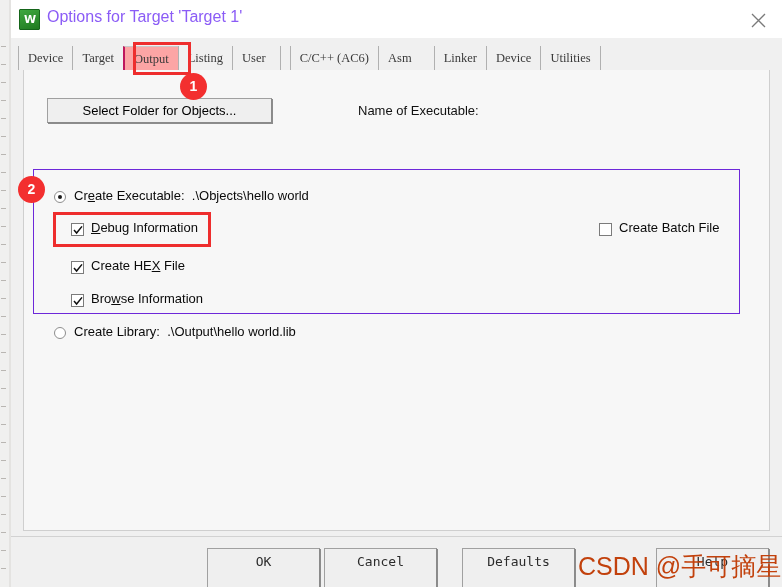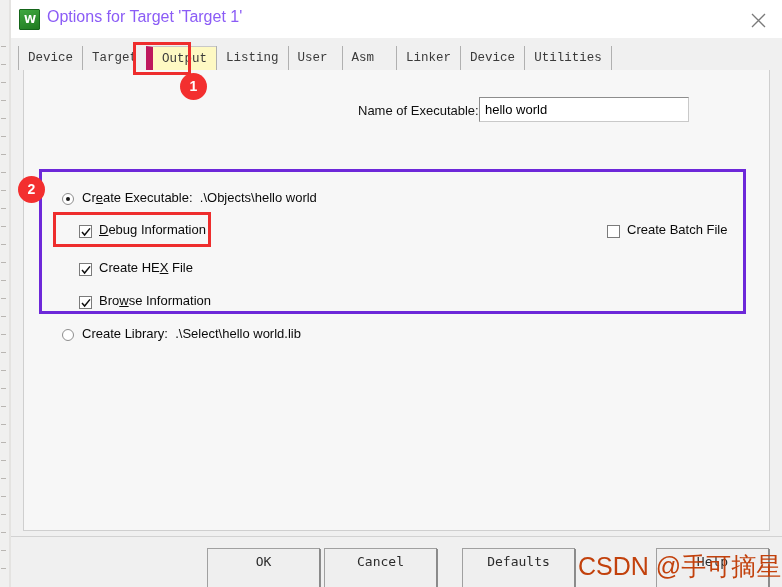--- a/index.html
+++ b/index.html
@@ -94,37 +94,37 @@
     background: #f0f0f0;
   }
   #tabs {
     position: absolute;
     left: 8px; top: 8px;
     height: 25px;
     display: flex;
     align-items: flex-start;
   }
   .tab {
-    font-family: Liberation Mono, monospace;
+    font-family: Liberation Serif, serif;
     font-size: 12.5px;
     color: #3a3a3a;
     height: 24px;
     line-height: 24px;
     padding: 0 9px;
     background: #f0f0f0;
     border-left: 1px solid #b0b0b0;
     border-right: 1px solid #b0b0b0;
     box-sizing: border-box;
     white-space: nowrap;
     cursor: default;
     margin-left: -1px;
   }
   .tab.selected {
-    background: #fef9c3;
-    border-left: 7px solid #be185d;
+    background: #fca5a5;
+    border-left: 2px solid #be185d;
     border-right: 1px solid #c8c8c8;
     border-top: 1px solid #c8c8c8;
     height: 25px;
     line-height: 25px;
   }
 
   
   #page {
     position: absolute;
     left: 12px; top: 70px;
@@ -183,23 +183,23 @@
     font-size: 13px;
     color: #000;
     padding: 0 0 0 5px;
     line-height: 23px;
     outline: none;
   }
 
   
   #groupbox {
     position: absolute;
-    left: 15px; top: 99px;
+    left: 9px; top: 99px;
     width: 707px; height: 145px;
-    border: 3px solid #6d28d9;
+    border: 1px solid #6d28d9;
     background: transparent;
     box-sizing: border-box;
   }
 
   .radio-row, .check-row { position: absolute; }
   .radio {
     position: absolute;
     left: 0; top: 0;
     width: 12px; height: 12px;
     border-radius: 50%;
@@ -344,34 +344,35 @@
     </div>
   </div>
 
   <div id="tabstrip">
     <div id="tabs">
       <div class="tab">Device</div>
       <div class="tab">Target</div>
       <div class="tab selected">Output</div>
       <div class="tab">Listing</div>
       <div class="tab" style="padding:0 14px 0 9px">User</div>
+      <div class="tab" style="margin-left:9px">C/C++ (AC6)</div>
       <div class="tab" style="padding:0 22px 0 9px">Asm</div>
       <div class="tab">Linker</div>
       <div class="tab">Device</div>
       <div class="tab">Utilities</div>
     </div>
   </div>
 
   <div id="page">
 
+    <div id="select-folder-btn" class="btn">Select Folder for Objects...</div>
 
     <div id="name-exec-label">
       <span class="u">N</span><span>ame of Executable:</span>
     </div>
-    <input id="name-exec-input" type="text" value="hello world" style="">
 
     <div id="groupbox">
 
       <div class="radio-row" style="left:20px; top:21px;">
         <span class="radio checked"></span>
         <span class="ctl-label">
           Cr<span class="u">e</span>ate Executable: &nbsp;<span class="path">.\Objects\hello world</span>
         </span>
       </div>
 
@@ -409,21 +410,21 @@
       </div>
 
       <div class="check-row" style="left:565px; top:53px;">
         <span class="checkbox"></span>
         <span class="ctl-label">Create Batch File</span>
       </div>
 
       <div class="radio-row" style="left:20px; top:157px;">
         <span class="radio"></span>
         <span class="ctl-label">
-          Create Library: &nbsp;<span class="path">.\Select\hello world.lib</span>
+          Create Library: &nbsp;<span class="path">.\Output\hello world.lib</span>
         </span>
       </div>
 
     </div>
 
   </div>
 
   <div id="footer-sep"></div>
   <div id="footer">
     <div id="ok-btn" class="btn mono footer-btn">OK</div>

